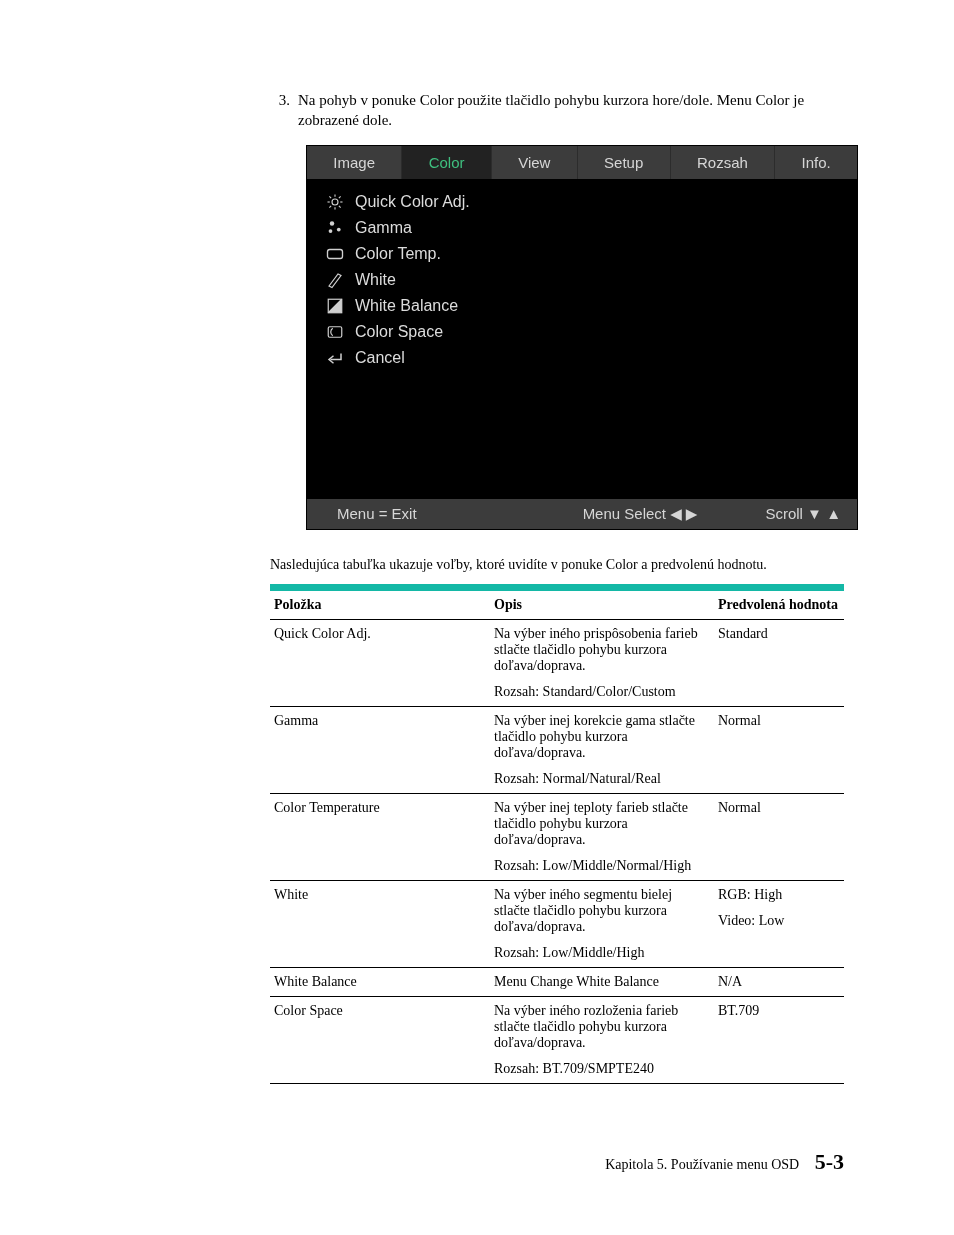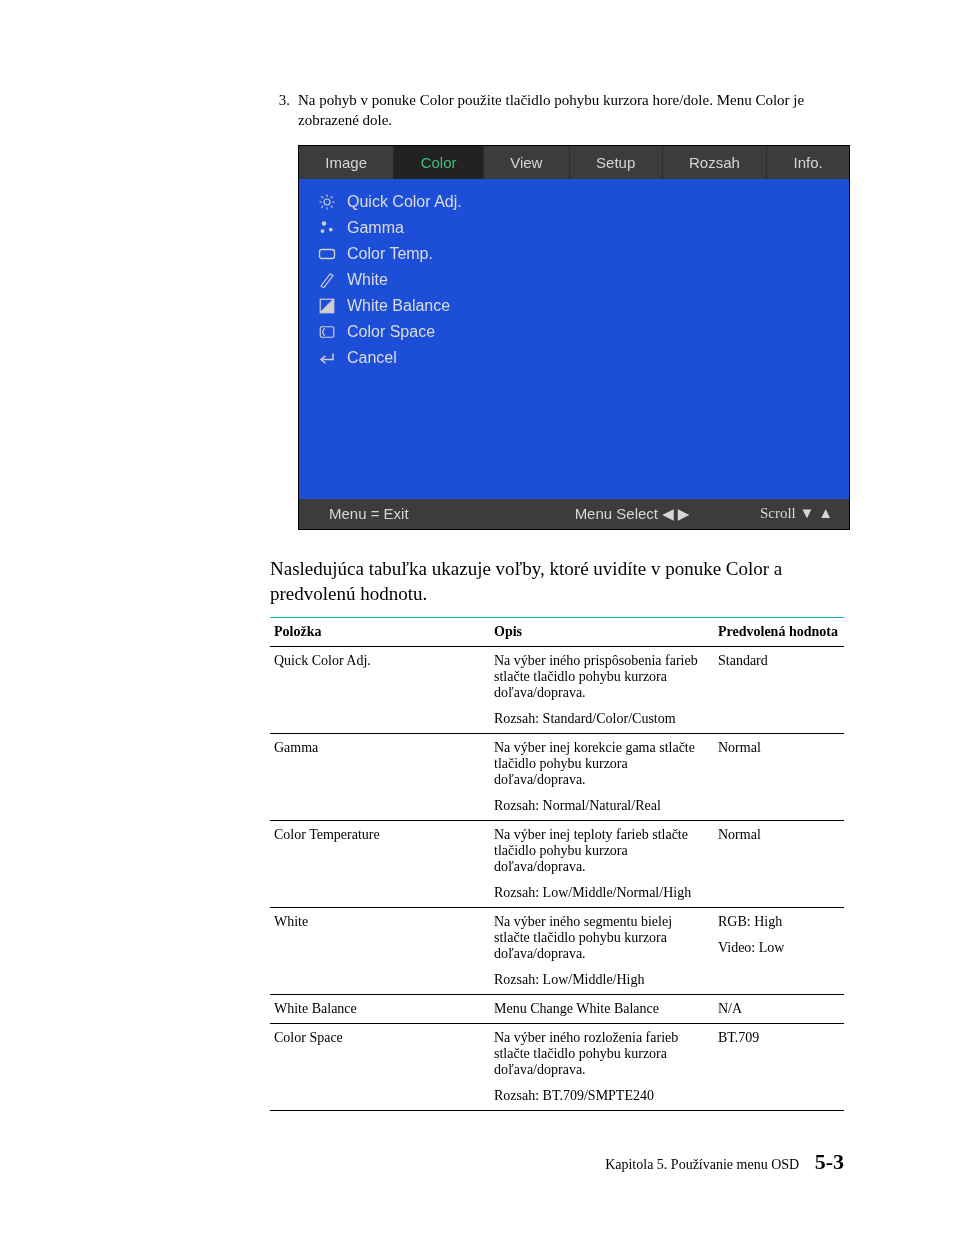--- a/index.html
+++ b/index.html
@@ -25,22 +25,22 @@
     margin-bottom: 14px;
   }
   .step-num {
     min-width: 20px;
     text-align: right;
     margin-right: 8px;
   }
   
   .osd {
     width: 550px;
-    margin-left: 28px;
-    background: #1d4ed8;
+    margin-left: 36px;
+    background: #000000;
     border: 1px solid #000;
     font-family: Arial, Helvetica, sans-serif;
     color: #cfcfcf;
   }
   .osd-tabs {
     display: flex;
     background: #3c3c3c;
   }
   .osd-tab {
     flex: 1 1 auto;
@@ -80,38 +80,38 @@
     font-size: 15px;
     color: #d6d6d6;
     gap: 16px;
   }
   .osd-footer > div {
     padding: 6px 0;
     text-align: right;
   }
   .osd-foot-a { flex: 1.2; text-align: center; padding-left: 30px!important; text-align: left!important;}
   .osd-foot-b { flex: 1.5; }
-  .osd-foot-c { flex: 1; text-align: right; padding-right: 16px!important; font-family: Liberation Serif, serif;}
+  .osd-foot-c { flex: 1; text-align: right; padding-right: 16px!important;}
   .body-text {
-    font-size: 19px;
+    font-size: 14px;
     margin: 26px 0 10px 0;
     line-height: 1.35;
   }
   table.data {
     border-collapse: collapse;
     width: 100%;
     font-size: 14px;
   }
   table.data th, table.data td {
     text-align: left;
     vertical-align: top;
     padding: 6px 6px 6px 4px;
   }
   table.data thead th {
-    border-top: 1px solid #14b8a6;
+    border-top: 7px solid #14b8a6;
     border-bottom: 1px solid #000;
     font-weight: bold;
   }
   table.data tbody td {
     border-bottom: 1px solid #000;
   }
   .col1 { width: 220px; }
   .col3 { width: 130px; }
   .para-gap { margin-top: 10px; }
   .footer {

